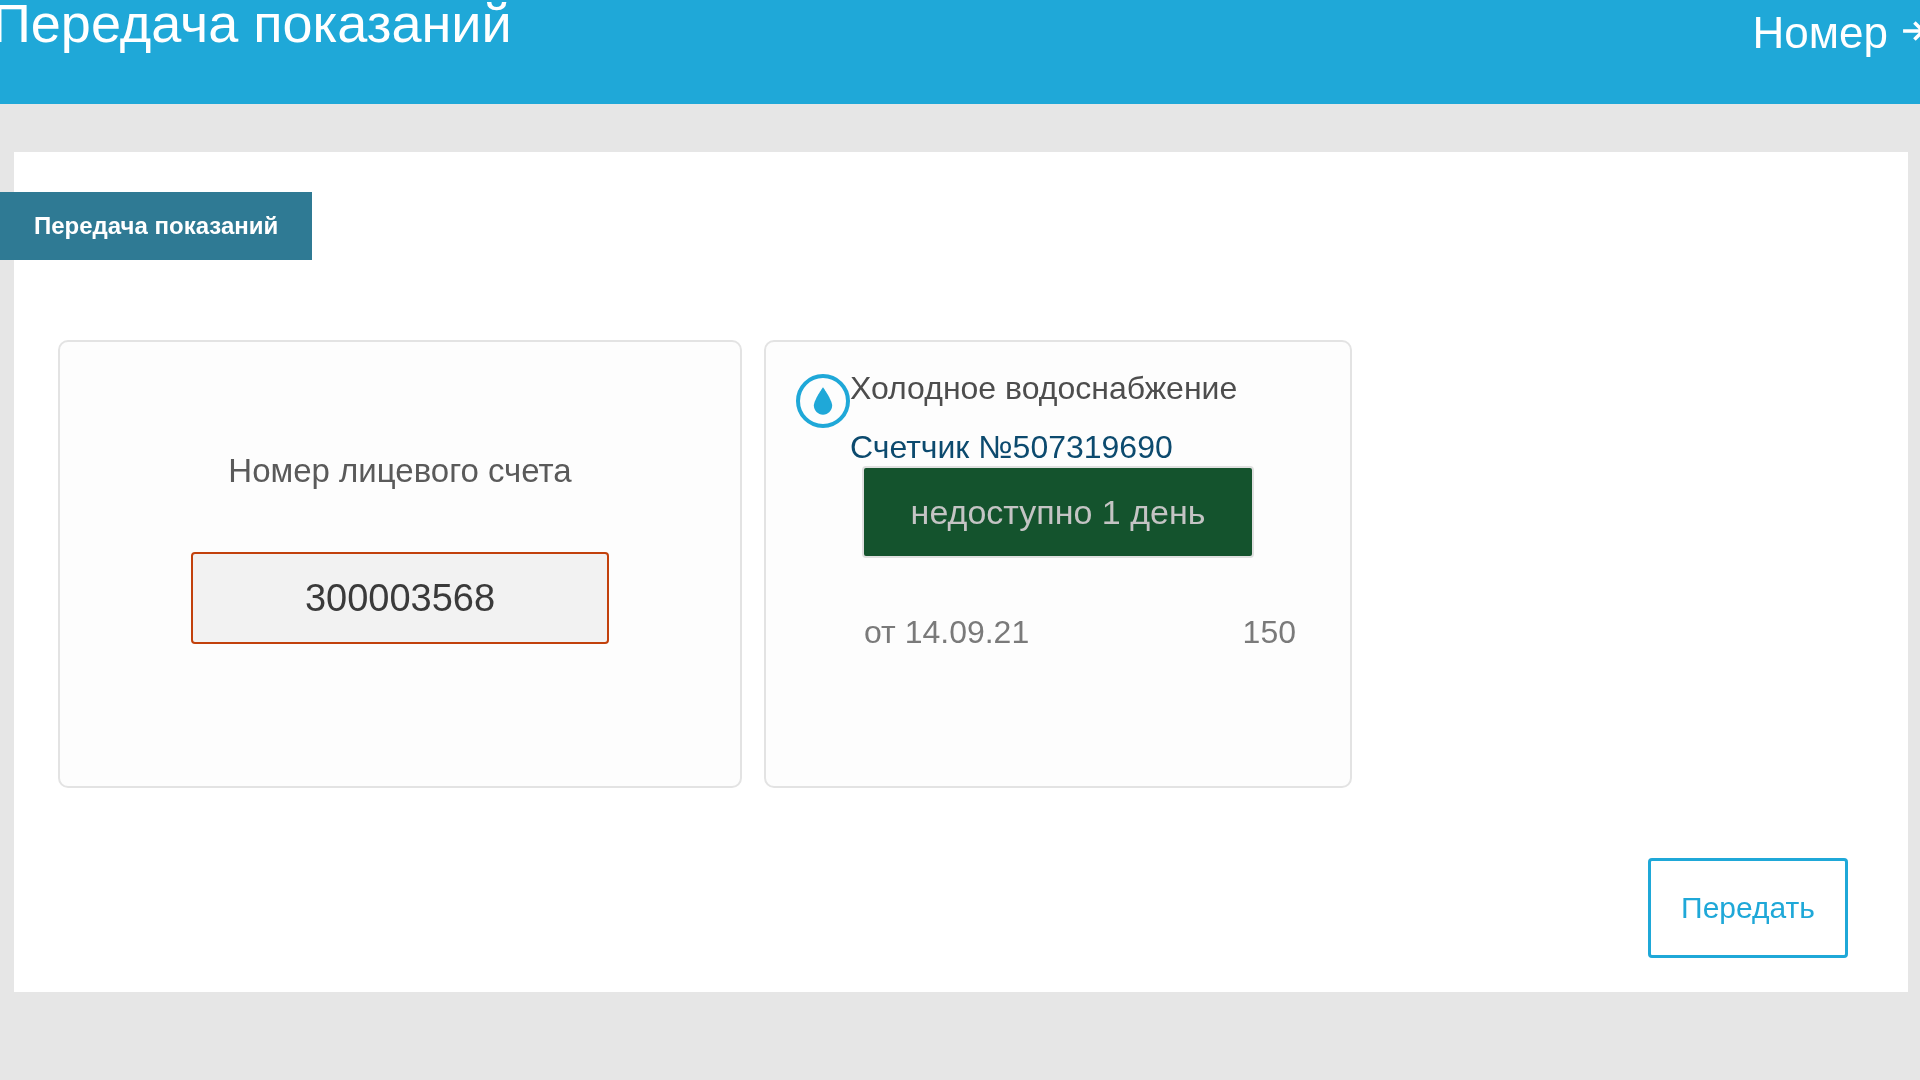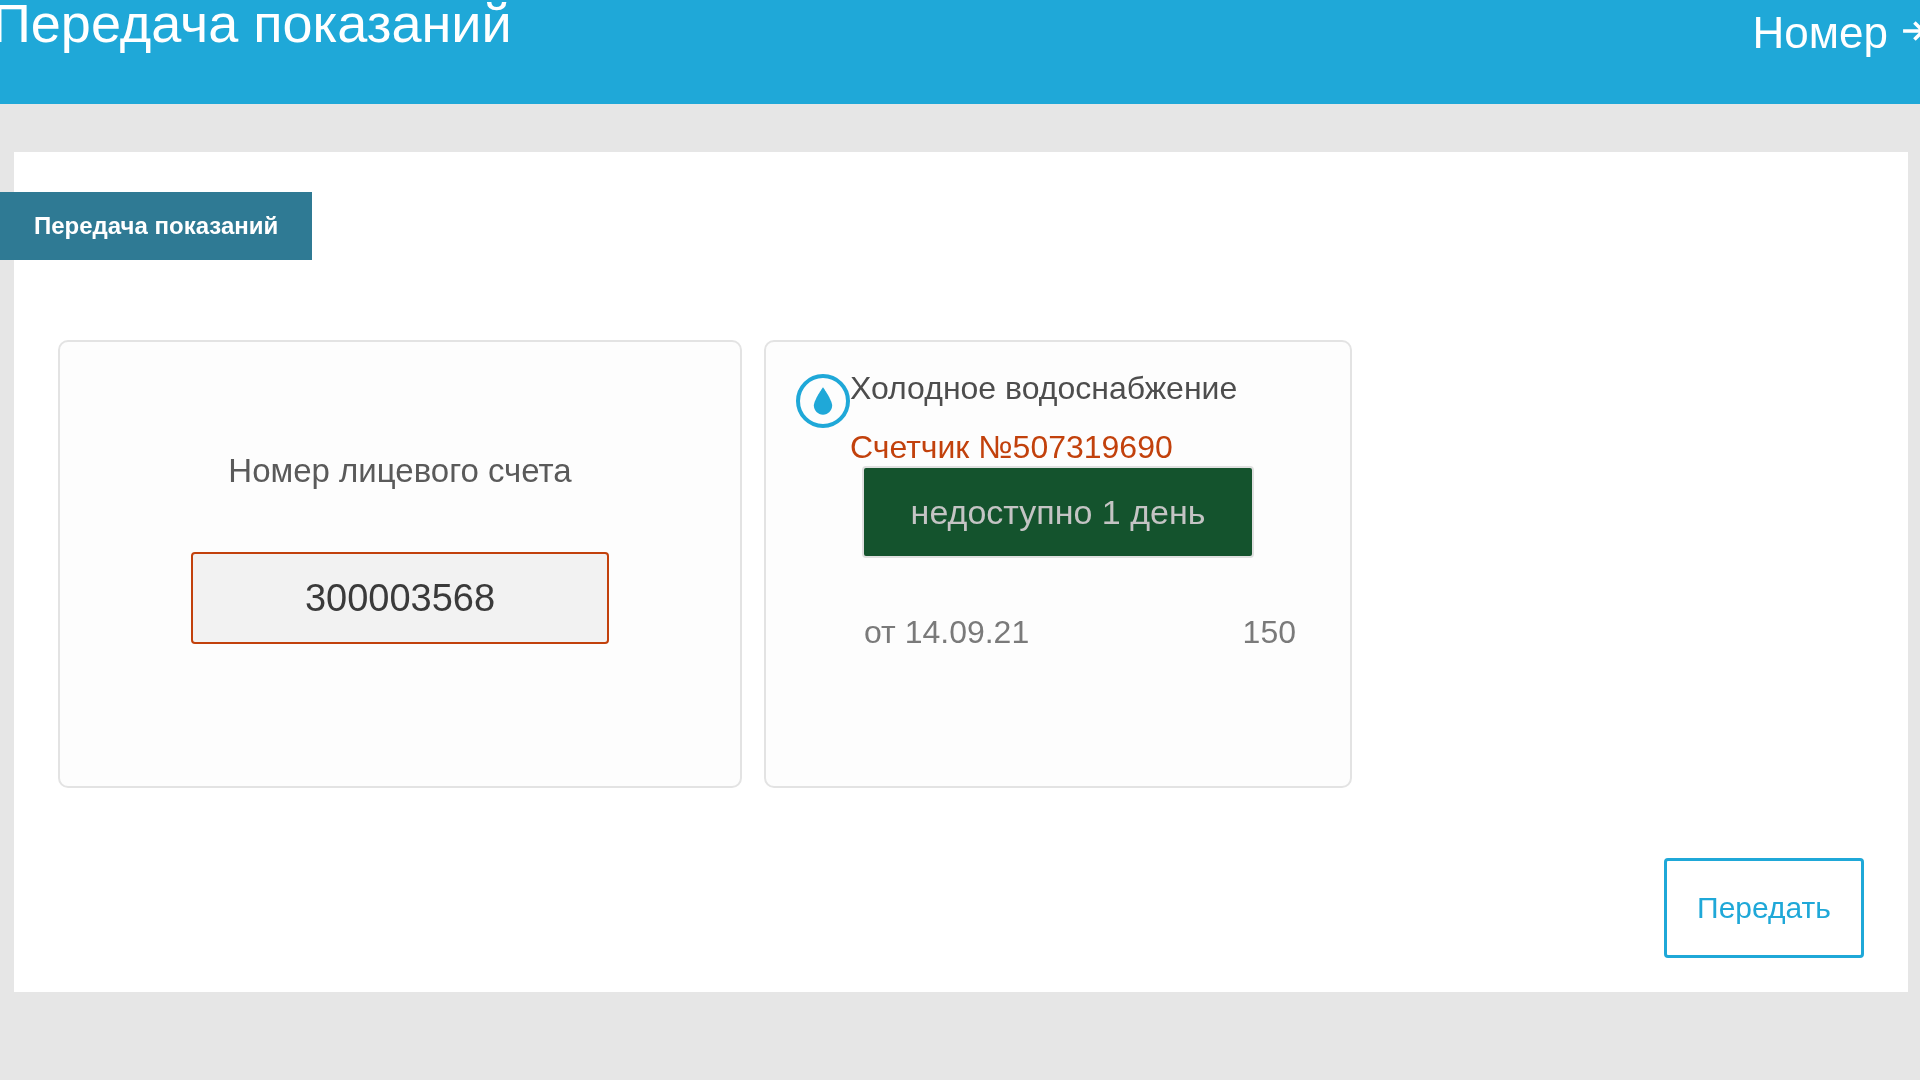--- a/index.html
+++ b/index.html
@@ -146,21 +146,21 @@
     }
 
     .meter-title {
       font-size: 32px;
       color: #4d4d4d;
       margin-bottom: 22px;
     }
 
     .meter-number {
       font-size: 32px;
-      color: #c2410c;
+      color: #0c4a6e;
     }
 
     .meter-input-box {
       width: 392px;
       height: 92px;
       margin-left: 66px;
       background: #14532d;
       border: 2px solid #e0e0e0;
       border-radius: 4px;
       display: flex;
@@ -175,21 +175,21 @@
       display: flex;
       justify-content: space-between;
       padding: 0 24px 0 68px;
       font-size: 32px;
       color: #7a7a7a;
     }
 
     .submit-button {
       position: absolute;
       top: 706px;
-      right: 44px;
+      right: 60px;
       width: 200px;
       height: 100px;
       background: #ffffff;
       border: 3px solid #1fa8d8;
       border-radius: 4px;
       color: #1fa8d8;
       font-size: 30px;
       display: flex;
       align-items: center;
       justify-content: center;

